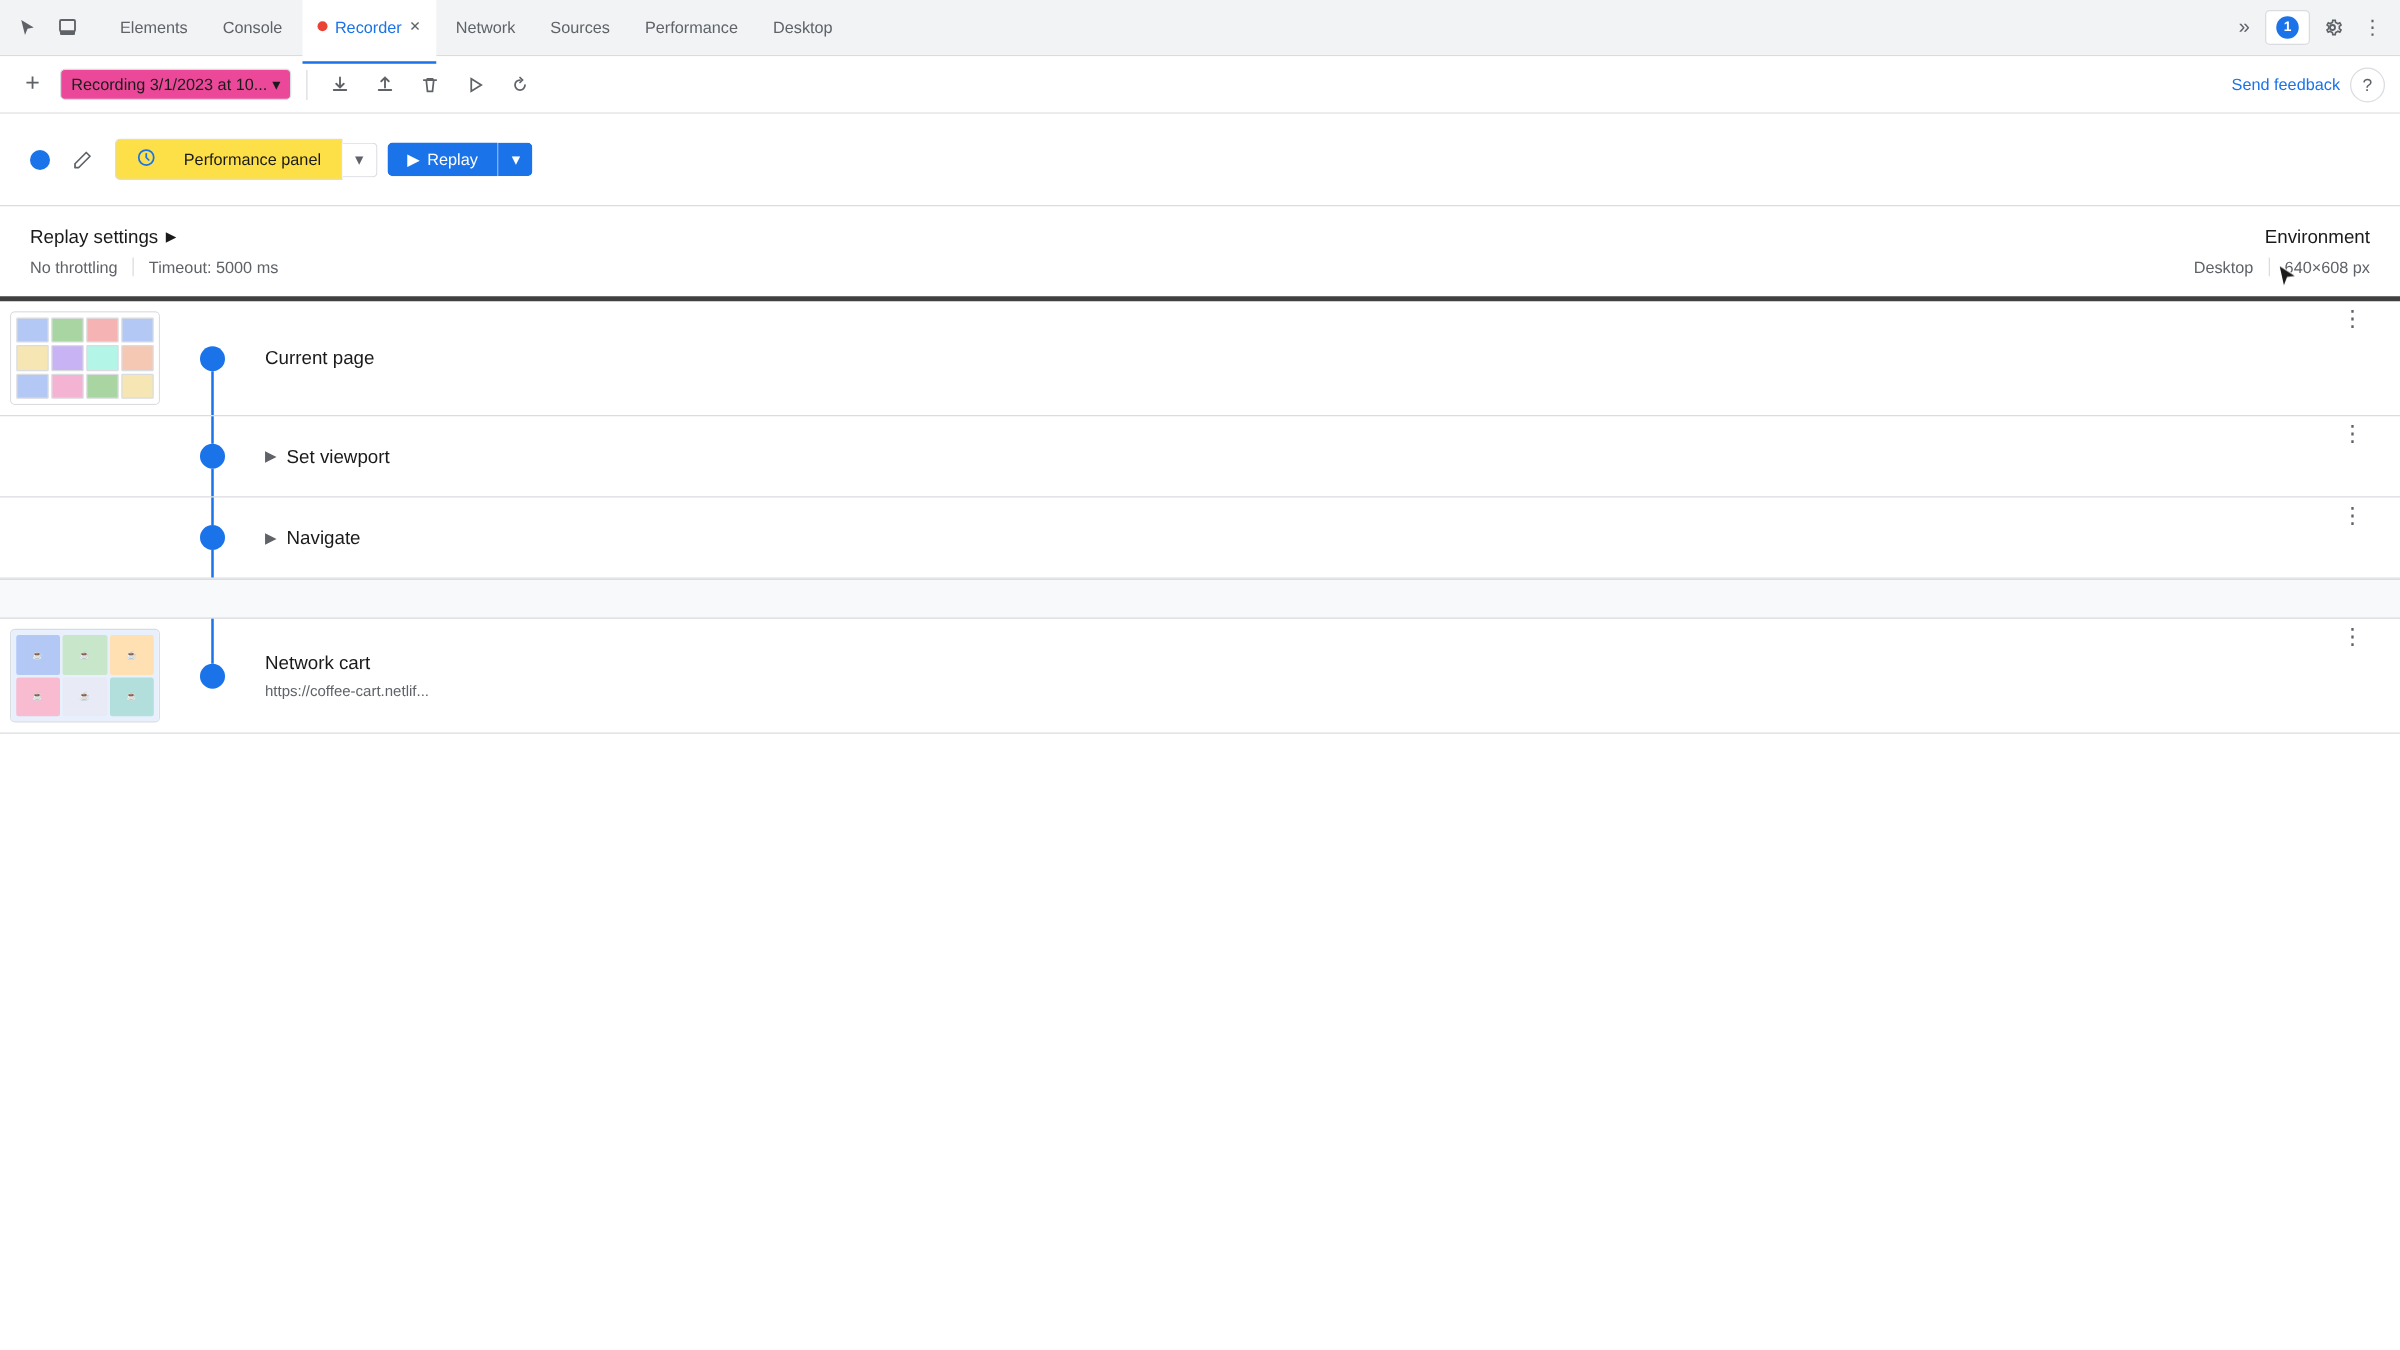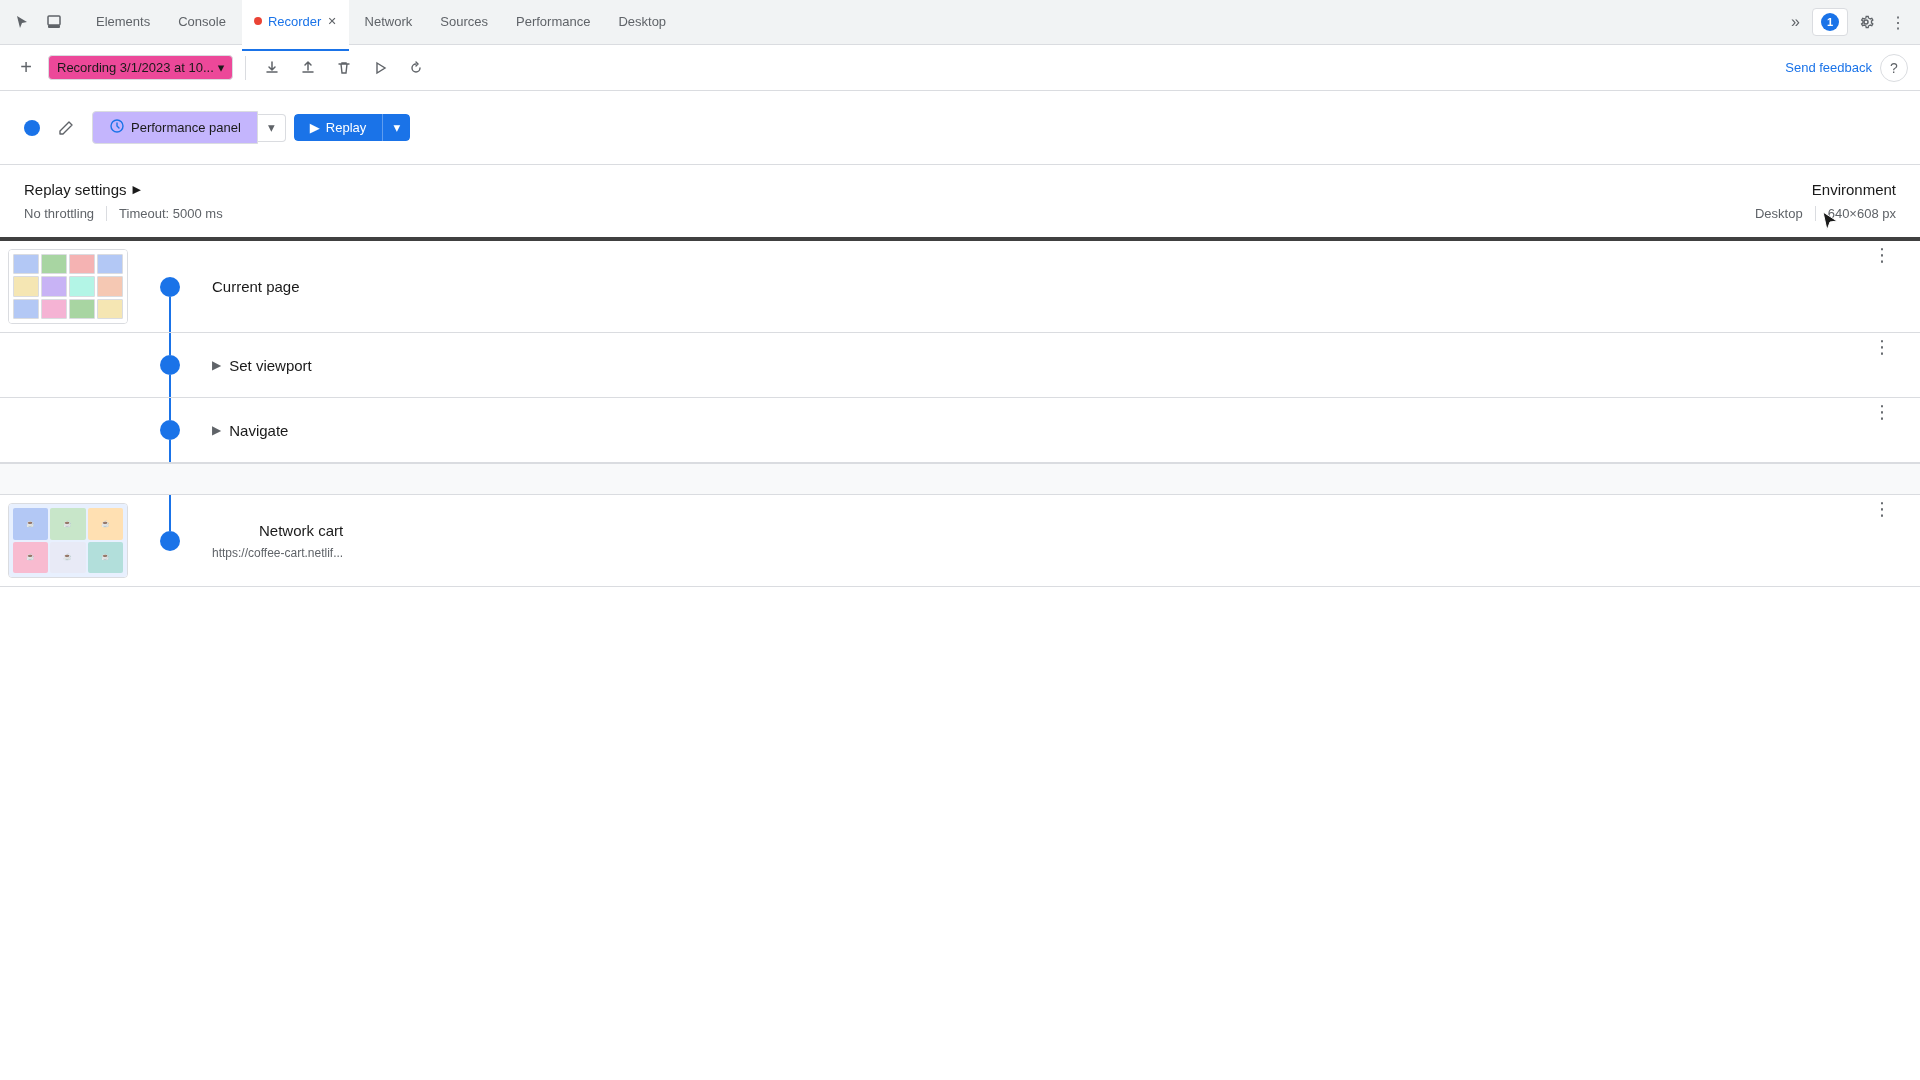--- a/index.html
+++ b/index.html
@@ -230,25 +230,25 @@
       border-radius: 4px;
     }
     .header-actions {
       display: flex;
       align-items: center;
       gap: 8px;
     }
     .perf-panel-btn {
       display: flex;
       align-items: center;
-      gap: 6px;
+      gap: 22px;
       padding: 6px 16px;
       border: 1px solid #dadce0;
       border-radius: 4px;
-      background: #c4b5fd;
+      background: #fde047;
       cursor: pointer;
       font-size: 13px;
       color: #1a1a1a;
     }
     .perf-panel-dropdown {
       width: 28px;
       height: 28px;
       border: 1px solid #dadce0;
       border-left: none;
       border-radius: 0 4px 4px 0;
@@ -428,21 +428,20 @@
     .step-content {
       flex: 1;
       display: flex;
       align-items: center;
       padding: 16px 12px;
     }
     .step-label {
       font-size: 15px;
       font-weight: 500;
       color: #1a1a1a;
-      text-align: right;
     }
     .step-expand-icon {
       margin-right: 8px;
       color: #5f6368;
       font-size: 12px;
     }
     .step-more-btn {
       margin-left: auto;
       margin-right: 24px;
       width: 28px;

